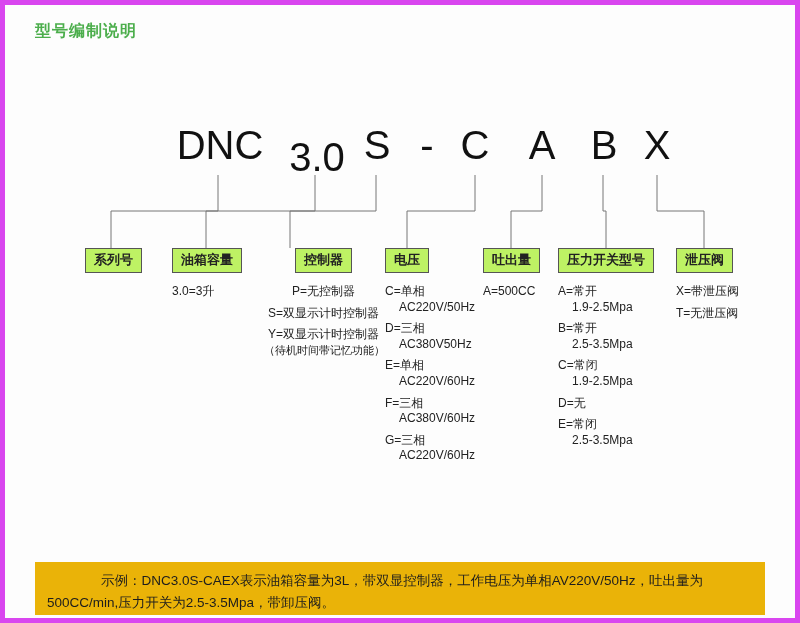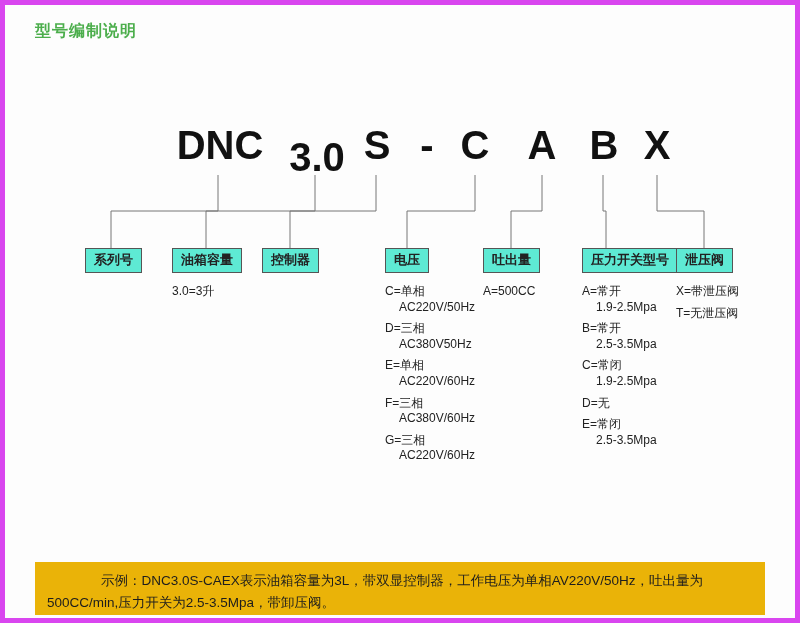--- a/index.html
+++ b/index.html
@@ -20,21 +20,21 @@
     font-size: 16px;
     font-weight: bold;
     color: #4cae4c;
     letter-spacing: 1px;
   }
   .model-seg {
     position: absolute;
     top: 118px;
     transform: translateX(-50%);
     font-size: 40px;
-    font-weight: bold;
+    font-weight: normal;
     color: #111;
     white-space: nowrap;
   }
   .m1 { left: 215px; }
   .m2 { left: 312px; margin-top: 12px; }
   .m3 { left: 372px; }
   .m4 { left: 422px; }
   .m5 { left: 470px; }
   .m6 { left: 537px; }
   .m7 { left: 599px; }
@@ -43,30 +43,30 @@
     position: absolute;
     left: 0; top: 0;
     pointer-events: none;
   }
   .group { position: absolute; top: 243px; }
   .g1 { left: 80px; }
   .g2 { left: 167px; }
   .g3 { left: 257px; text-align: center; }
   .g4 { left: 380px; }
   .g5 { left: 478px; }
-  .g6 { left: 553px; margin-left: 24px; }
+  .g6 { left: 553px; }
   .g7 { left: 671px; }
   .gbox {
     display: inline-block;
     border: 1px solid #555;
     padding: 2px 8px 3px 8px;
     font-size: 13px;
     font-weight: bold;
     color: #222;
-    background: #5eead4;
+    background: #bef264;
     white-space: nowrap;
   }
   .opts { margin-top: 11px; font-size: 12px; color: #222; }
   .opt { margin-bottom: 6px; line-height: 1.3; white-space: nowrap; }
   .l2 { padding-left: 14px; }
   .l2:empty { display: none; }
   .l2.small { font-size: 11px; padding-left: 2px; }
   .footer-bar {
     position: absolute;
     left: 30px;
@@ -119,20 +119,32 @@
     <div class="gbox">油箱容量</div>
     <div class="opts">
       <div class="opt">
         <div class="l1">3.0=3升</div>
       </div>
     </div>
   </div>
 
   <div class="group g3">
     <div class="gbox">控制器</div>
+    <div class="opts">
+      <div class="opt">
+        <div class="l1">P=无控制器</div>
+      </div>
+      <div class="opt">
+        <div class="l1">S=双显示计时控制器</div>
+      </div>
+      <div class="opt">
+        <div class="l1">Y=双显示计时控制器</div>
+        <div class="l2 small">（待机时间带记忆功能）</div>
+      </div>
+    </div>
   </div>
 
   <div class="group g4">
     <div class="gbox">电压</div>
     <div class="opts">
       <div class="opt">
         <div class="l1">C=单相</div>
         <div class="l2">AC220V/50Hz</div>
       </div>
       <div class="opt">

